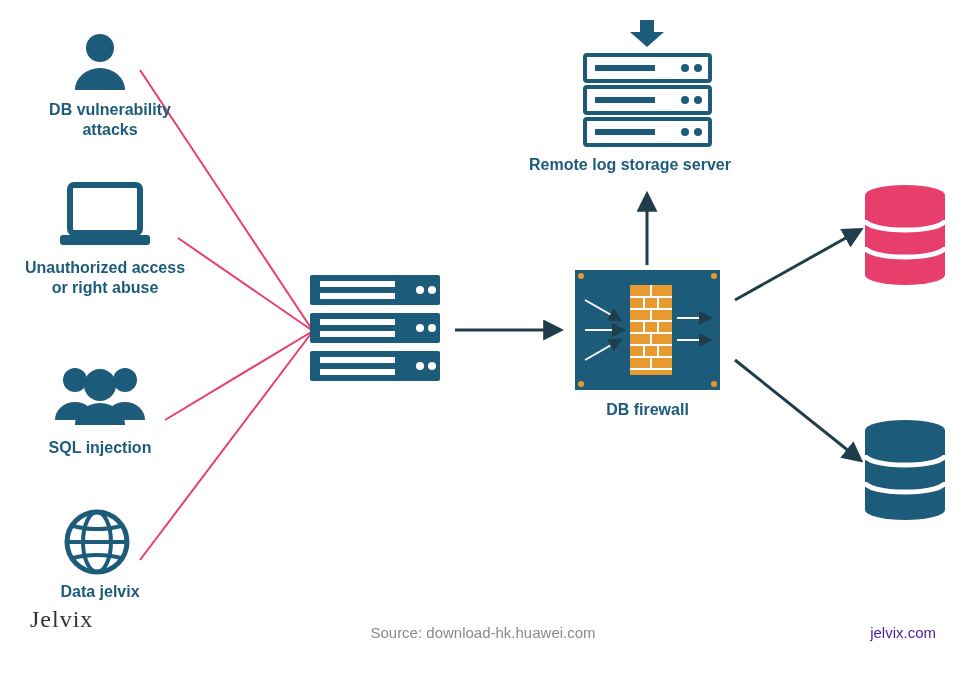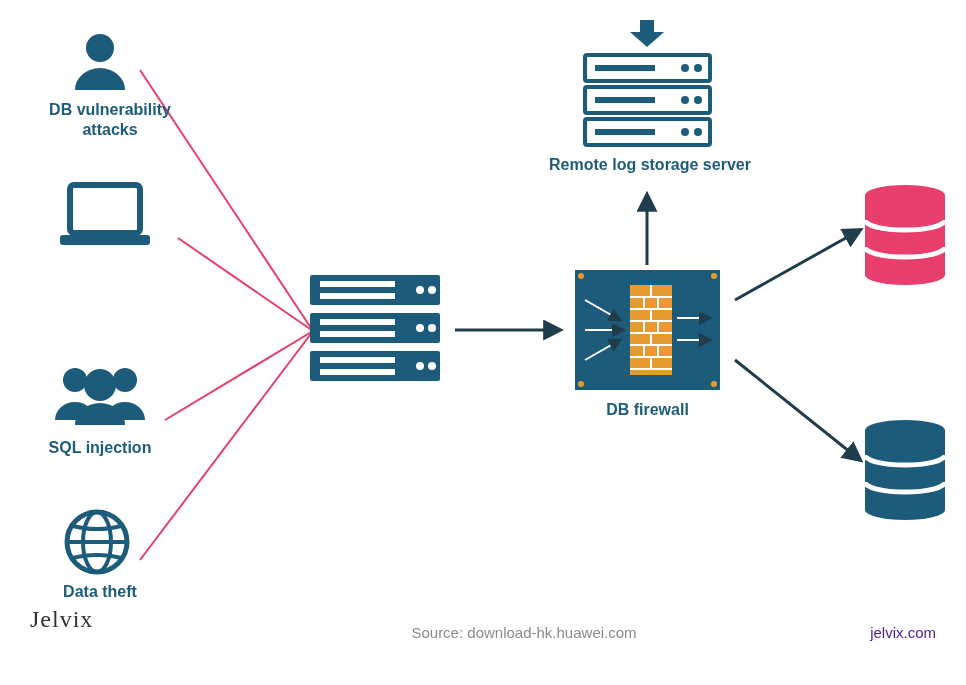--- a/index.html
+++ b/index.html
@@ -33,21 +33,20 @@
     color: #333;
     letter-spacing: 1px;
   }
   .footer-center {
     position: absolute;
     left: 50%;
     transform: translateX(-50%);
     bottom: 18px;
     font-size: 15px;
     color: #8a8a8a;
-    margin-left: 41px;
   }
   .footer-right {
     position: absolute;
     right: 30px;
     bottom: 18px;
     font-size: 15px;
     color: #4c1d95;
   }
   svg.diagram {
     position: absolute;
@@ -210,23 +209,24 @@
   <g transform="translate(65,510)">
     <circle cx="32" cy="32" r="30" fill="none" stroke="#1d5b7a" stroke-width="5"></circle>
     <ellipse cx="32" cy="32" rx="14" ry="30" fill="none" stroke="#1d5b7a" stroke-width="4"></ellipse>
     <line x1="2" y1="32" x2="62" y2="32" stroke="#1d5b7a" stroke-width="4"></line>
     <path d="M8,16 a40,15 0 0 0 48,0" fill="none" stroke="#1d5b7a" stroke-width="4"></path>
     <path d="M8,48 a40,15 0 0 1 48,0" fill="none" stroke="#1d5b7a" stroke-width="4"></path>
   </g>
 </svg>
 
 <div class="label" style="left:40px; top:100px; width:140px;">DB vulnerability<br>attacks</div>
+<div class="label" style="left:10px; top:258px; width:190px;">Unauthorized access<br>or right abuse</div>
 <div class="label" style="left:35px; top:438px; width:130px;">SQL injection</div>
-<div class="label" style="left:45px; top:582px; width:110px;">Data theft</div>
+<div class="label" style="left:45px; top:582px; width:110px;">Data jelvix</div>
 
 <div class="label" style="left:595px; top:400px; width:105px;">DB firewall</div>
-<div class="label" style="left:540px; top:155px; width:220px;">Remote log storage server</div>
+<div class="label" style="left:520px; top:155px; width:220px;">Remote log storage server</div>
 
 <div class="footer-left">Jelvix</div>
 <div class="footer-center">Source: download-hk.huawei.com</div>
 <div class="footer-right">jelvix.com</div>
 
 </div>
 
 </body></html>

